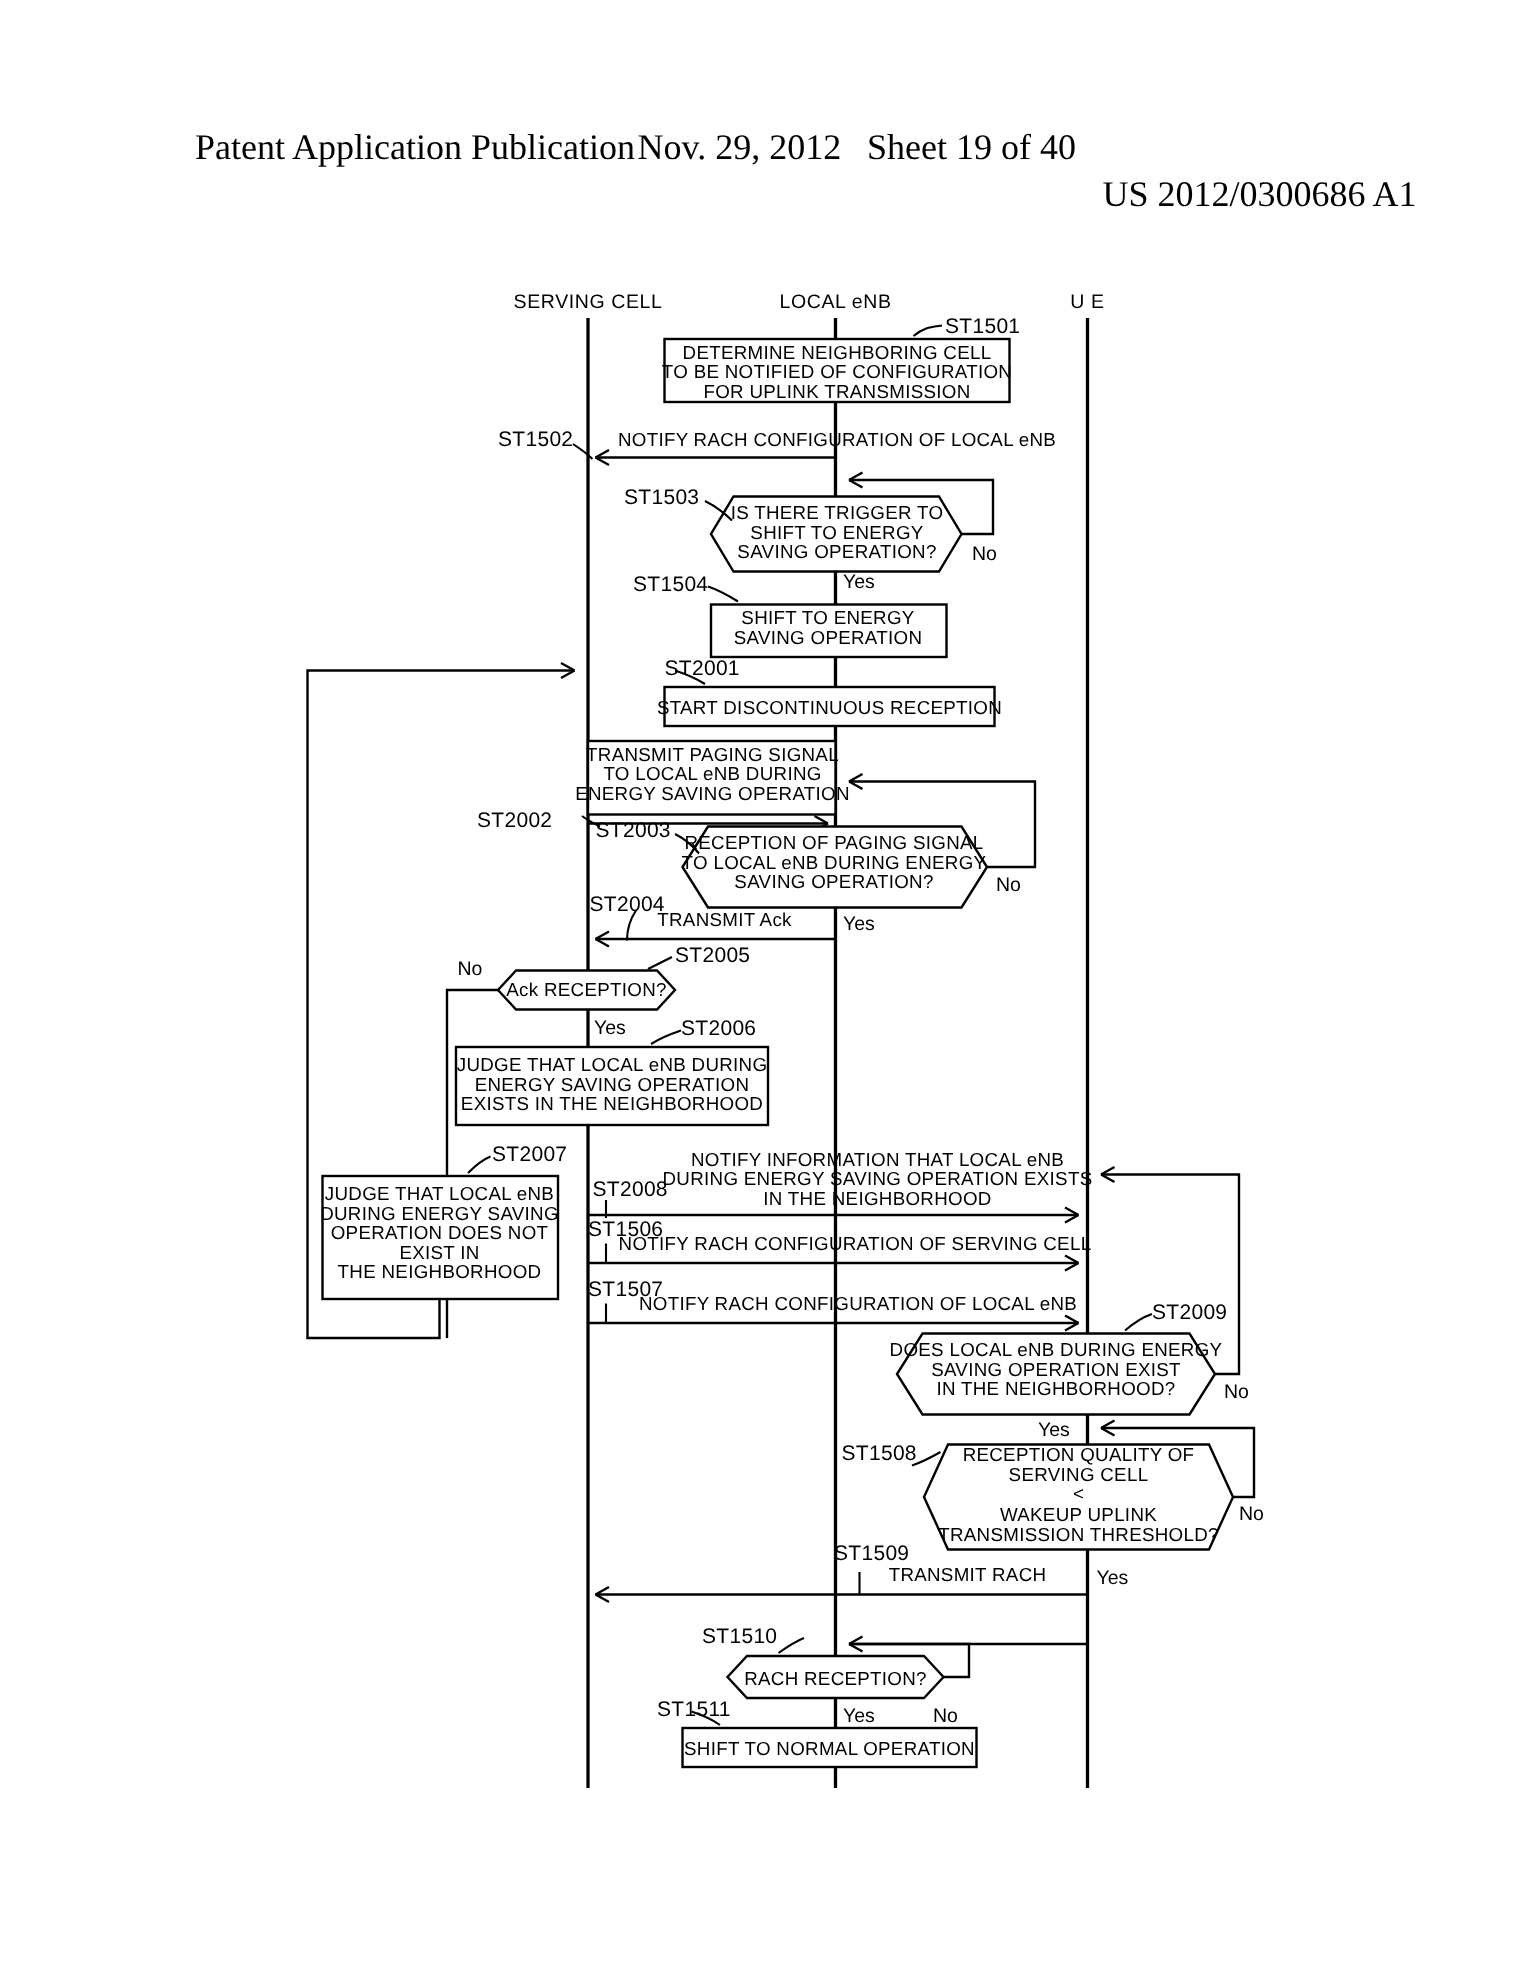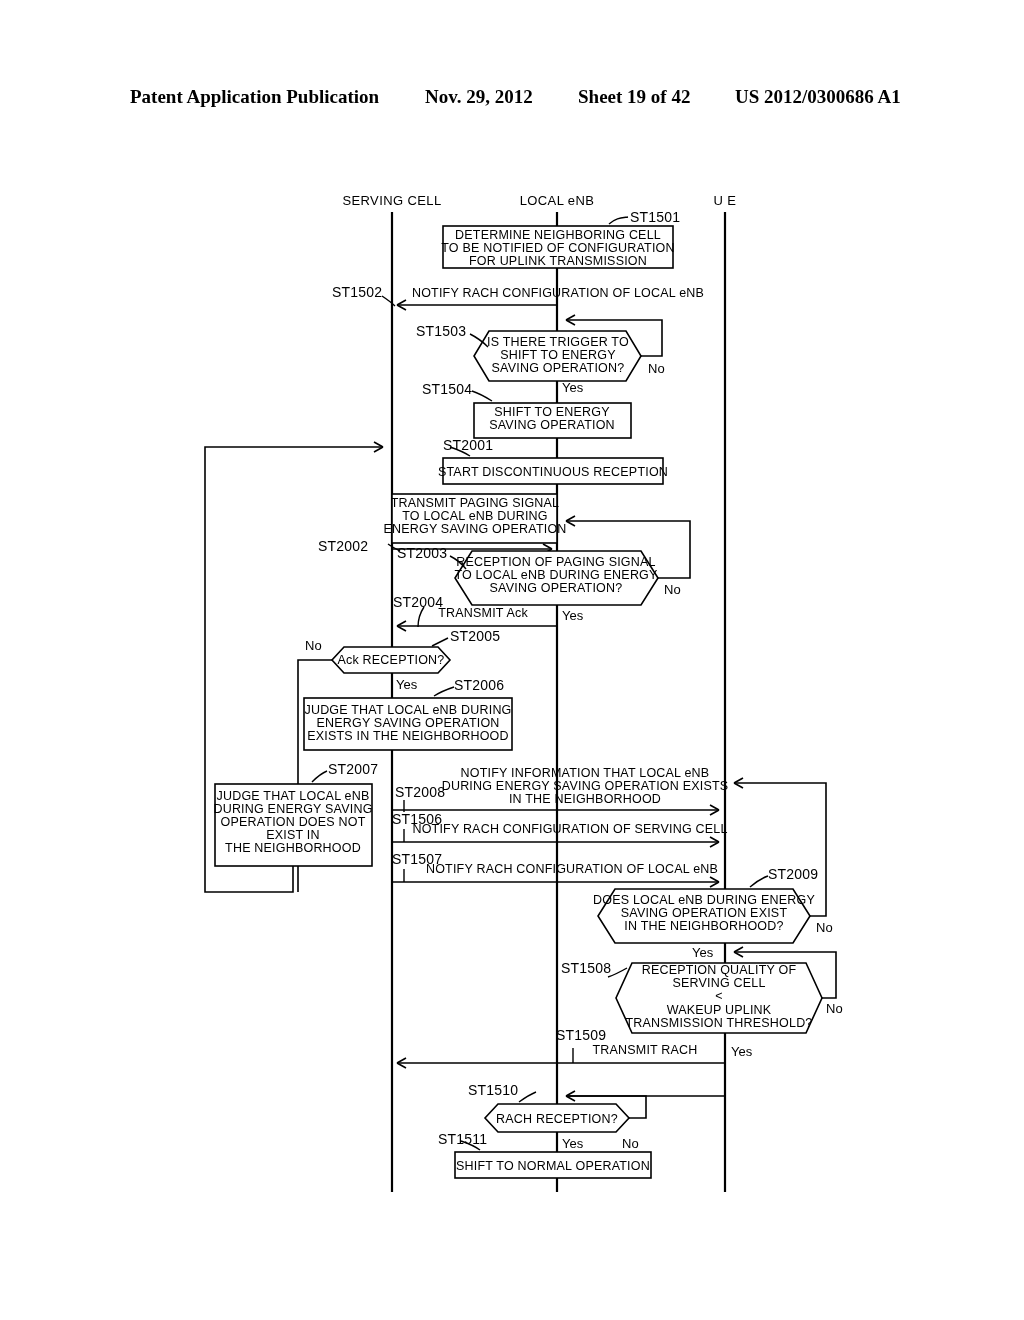--- a/index.html
+++ b/index.html
@@ -17,30 +17,30 @@
     font-family: "Liberation Sans", sans-serif;
   }
   
   #pub-header {
     position: absolute;
     left: 0;
     top: 86px;
     width: 1024px;
     height: 26px;
     font-family: "Liberation Serif", serif;
-    font-weight: bold;
-    font-size: 19px;
+    font-weight: normal;
+    font-size: 24px;
     color: #000;
     white-space: nowrap;
   }
   #pub-header .h-cell { position: absolute; top: 0; }
   #hdr-title { left: 130px; }
   #hdr-date  { left: 425px; }
   #hdr-sheet { left: 578px; }
-  #hdr-num   { left: 735px; }
+  #hdr-num   { left: 735px; margin-top: 31px; }
 
   
   #fig-label {
     position: absolute;
     left: 178px;
     top: 168px;
     font-family: "Liberation Sans", sans-serif;
     font-size: 27px;
     font-weight: normal;
     letter-spacing: 9px;
@@ -72,21 +72,21 @@
   .leader     { stroke: #000; stroke-width: 1.4; fill: none; }
 </style>
 </head>
 <body>
 
 <div id="page">
 
   <div id="pub-header">
     <span class="h-cell" id="hdr-title">Patent Application Publication</span>
     <span class="h-cell" id="hdr-date">Nov. 29, 2012</span>
-    <span class="h-cell" id="hdr-sheet">Sheet 19 of 42</span>
+    <span class="h-cell" id="hdr-sheet">Sheet 19 of 40</span>
     <span class="h-cell" id="hdr-num">US 2012/0300686 A1</span>
   </div>
 
 
   <svg id="diagram" viewBox="0 0 1024 1320">
 
     <text class="lane-label" x="392" y="205" text-anchor="middle">SERVING CELL</text>
     <text class="lane-label" x="557" y="205" text-anchor="middle">LOCAL eNB</text>
     <text class="lane-label" x="725" y="205" text-anchor="middle">U E</text>
 

